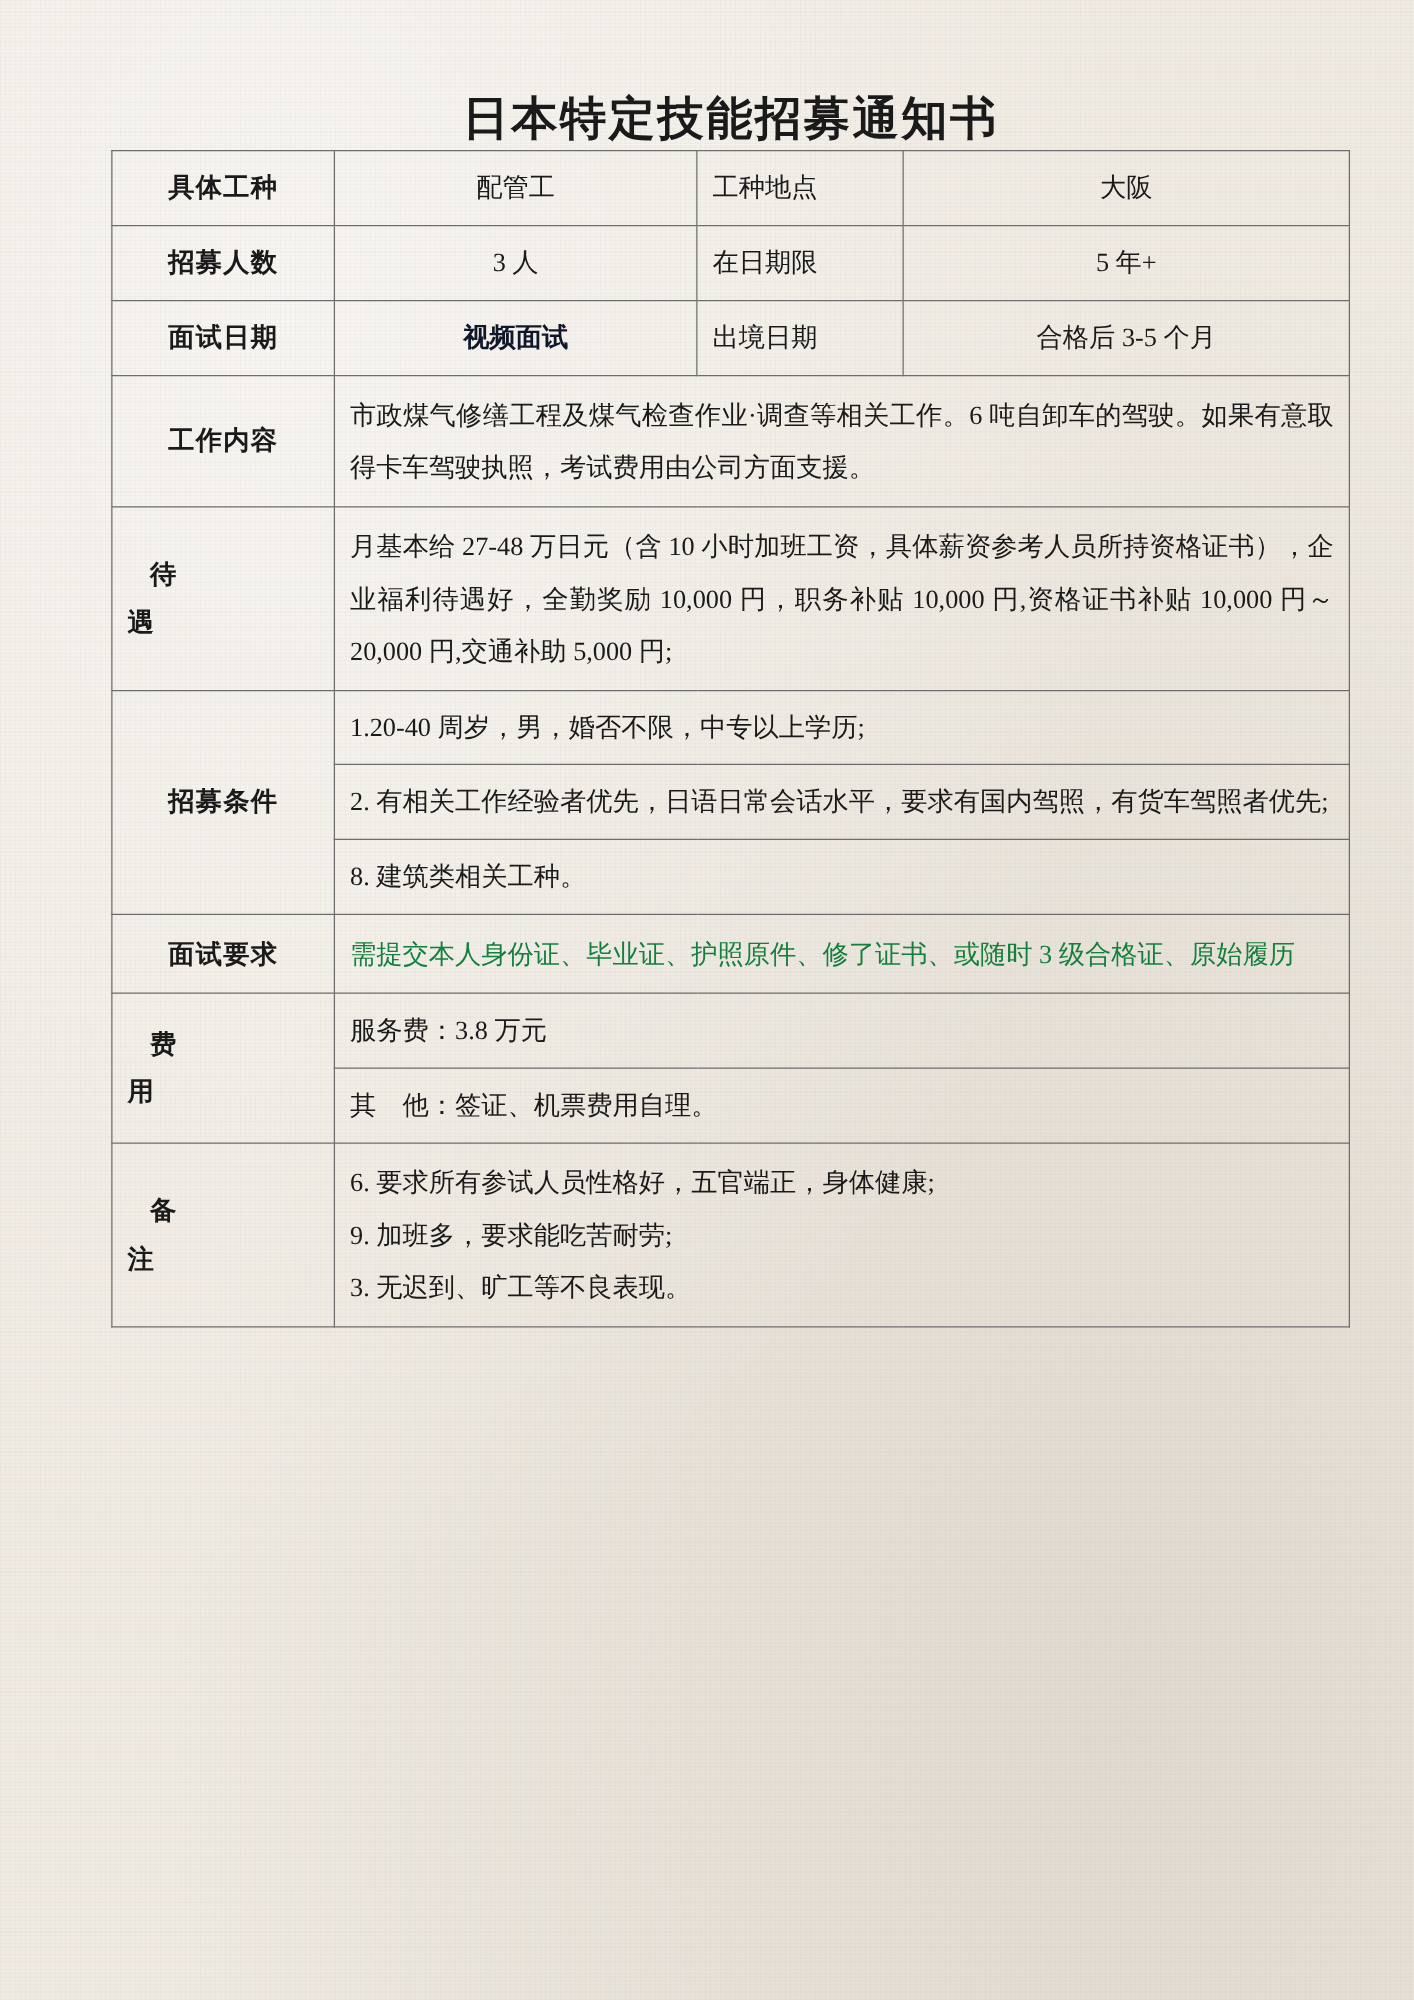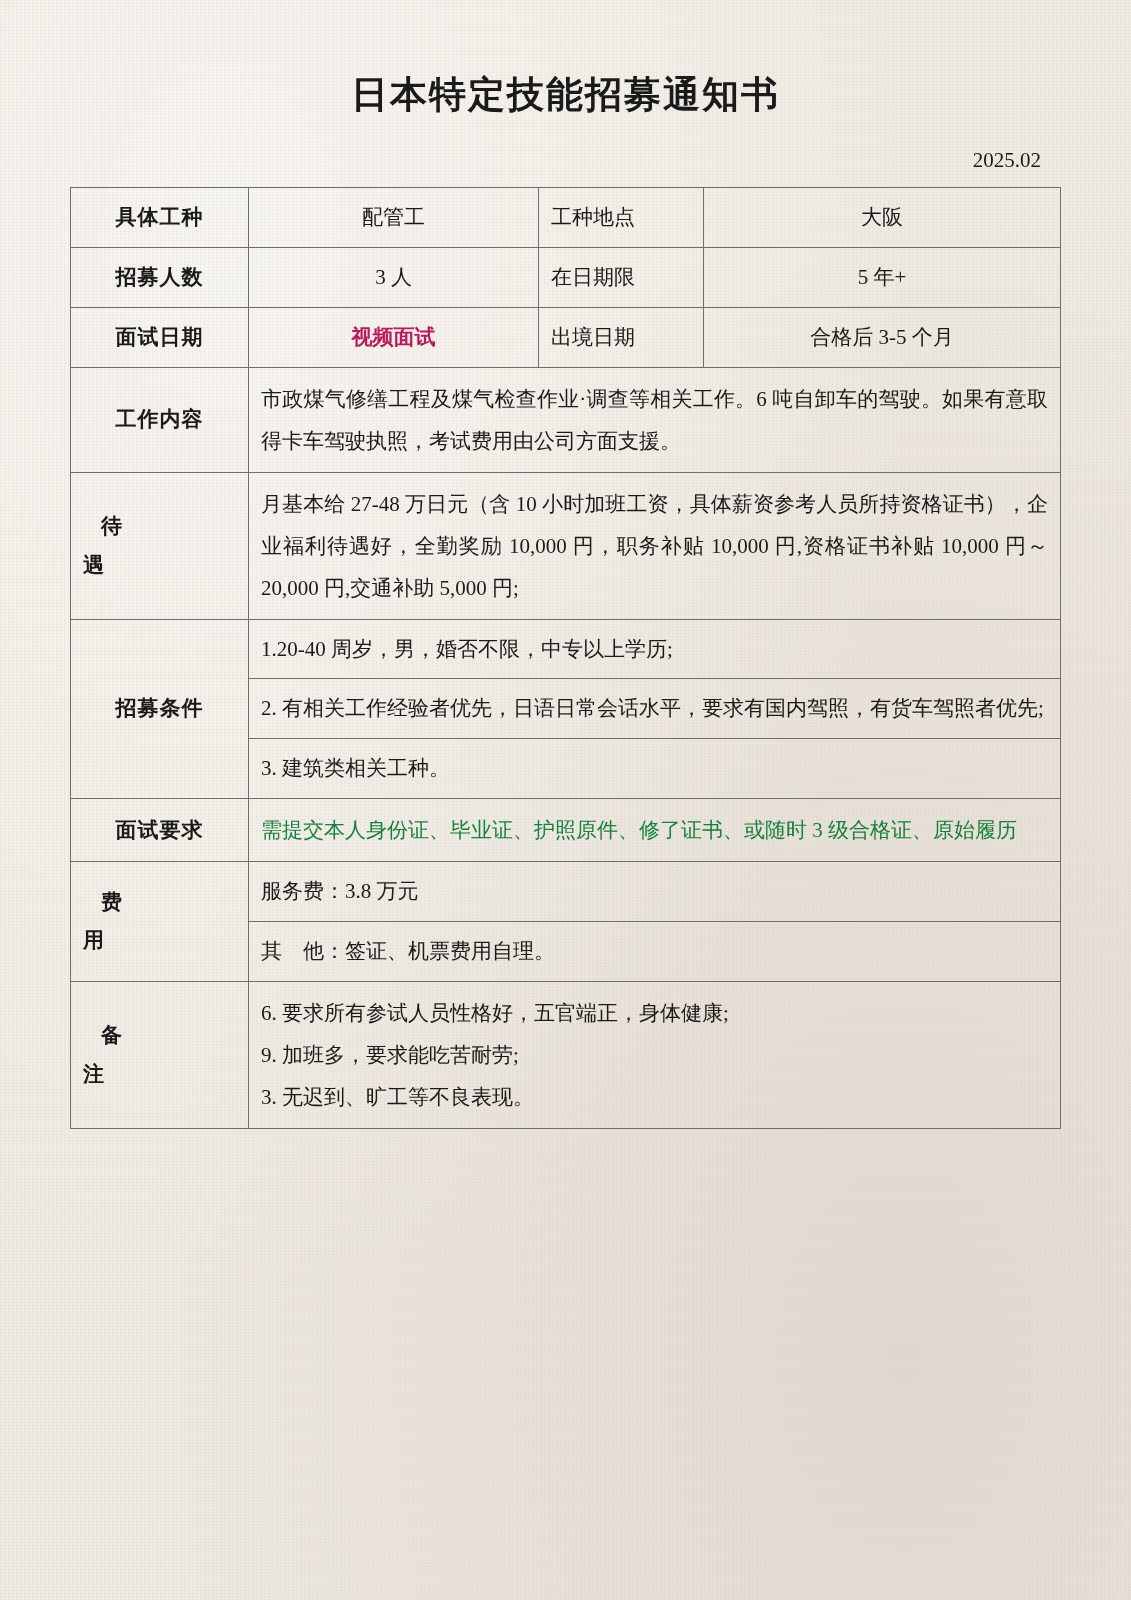--- a/index.html
+++ b/index.html
@@ -25,21 +25,21 @@
       repeating-linear-gradient(90deg, rgba(150,140,125,0.05) 0px, rgba(150,140,125,0.05) 1px, transparent 1px, transparent 4px),
       radial-gradient(ellipse at 20% 15%, rgba(255,255,255,0.55), rgba(255,255,255,0) 55%),
       radial-gradient(ellipse at 80% 85%, rgba(190,180,165,0.30), rgba(255,255,255,0) 60%);
     pointer-events: none;
   }
   .page {
     position: relative;
     width: 1131px;
     height: 1600px;
     box-sizing: border-box;
-    padding: 58px 70px 0 70px;
+    padding: 58px 32px 0 70px;
   }
   .doc-title {
     text-align: center;
     font-size: 37px;
     font-weight: bold;
     letter-spacing: 2px;
     margin: 12px 0 0 0;
     font-family: "Liberation Serif", "DejaVu Serif", serif;
   }
   .doc-date {
@@ -85,34 +85,33 @@
   }
   td.body p {
     margin: 0;
     line-height: 2.0;
     text-align: justify;
   }
   .red {
     color: #15803d;
   }
   .red-bold {
-    color: #be185d;
+    color: #0f172a;
     font-weight: bold;
   }
 </style>
 </head>
 <body>
 
 <div class="paper-texture"></div>
 
 <div class="page">
 
   <h1 class="doc-title">日本特定技能招募通知书</h1>
 
-  <div class="doc-date">2025.02</div>
 
   <table class="notice">
     <colgroup>
       <col style="width:178px">
       <col style="width:290px">
       <col style="width:165px">
       <col style="width:357px">
     </colgroup>
     <tbody>
 
@@ -152,21 +151,21 @@
       </tr>
 
       <tr>
         <td class="label" rowspan="3">招募条件</td>
         <td class="body" colspan="3">1.20-40 周岁，男，婚否不限，中专以上学历;</td>
       </tr>
       <tr>
         <td class="body" colspan="3">2. 有相关工作经验者优先，日语日常会话水平，要求有国内驾照，有货车驾照者优先;</td>
       </tr>
       <tr>
-        <td class="body" colspan="3">3. 建筑类相关工种。</td>
+        <td class="body" colspan="3">8. 建筑类相关工种。</td>
       </tr>
 
       <tr>
         <td class="label">面试要求</td>
         <td class="body red" colspan="3">
           <p>需提交本人身份证、毕业证、护照原件、修了证书、或随时 3 级合格证、原始履历</p>
         </td>
       </tr>
 
       <tr>

